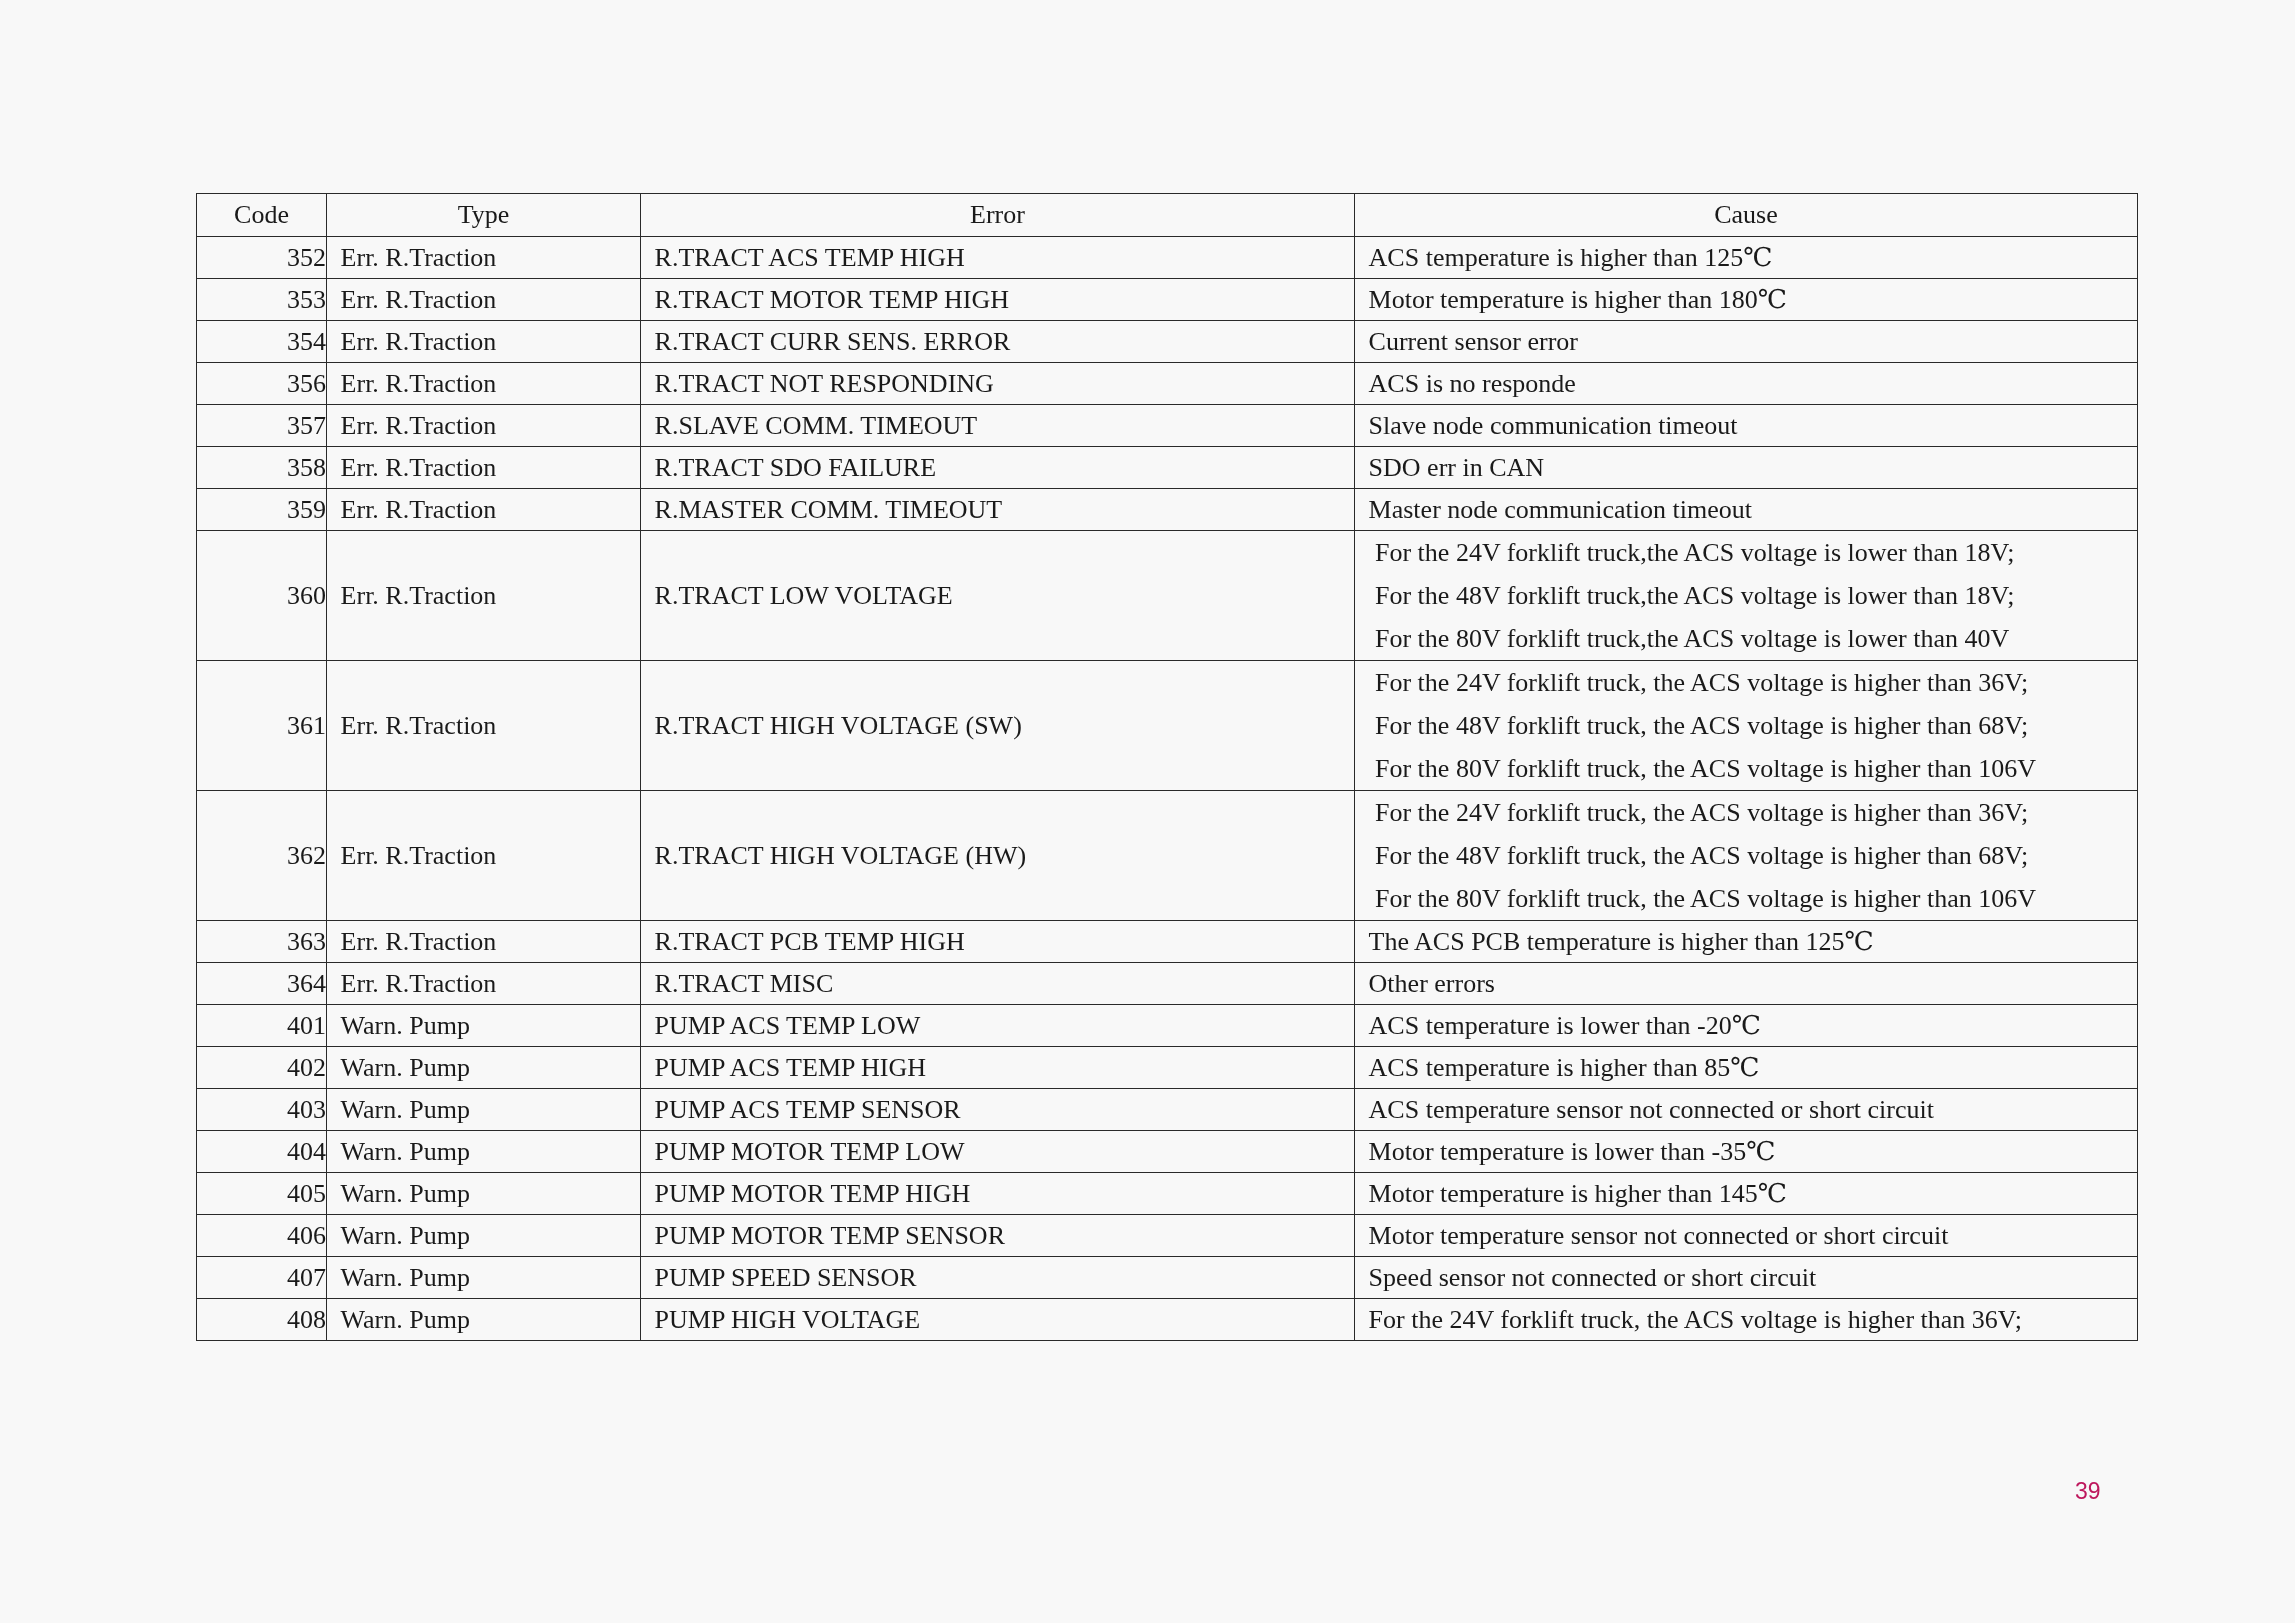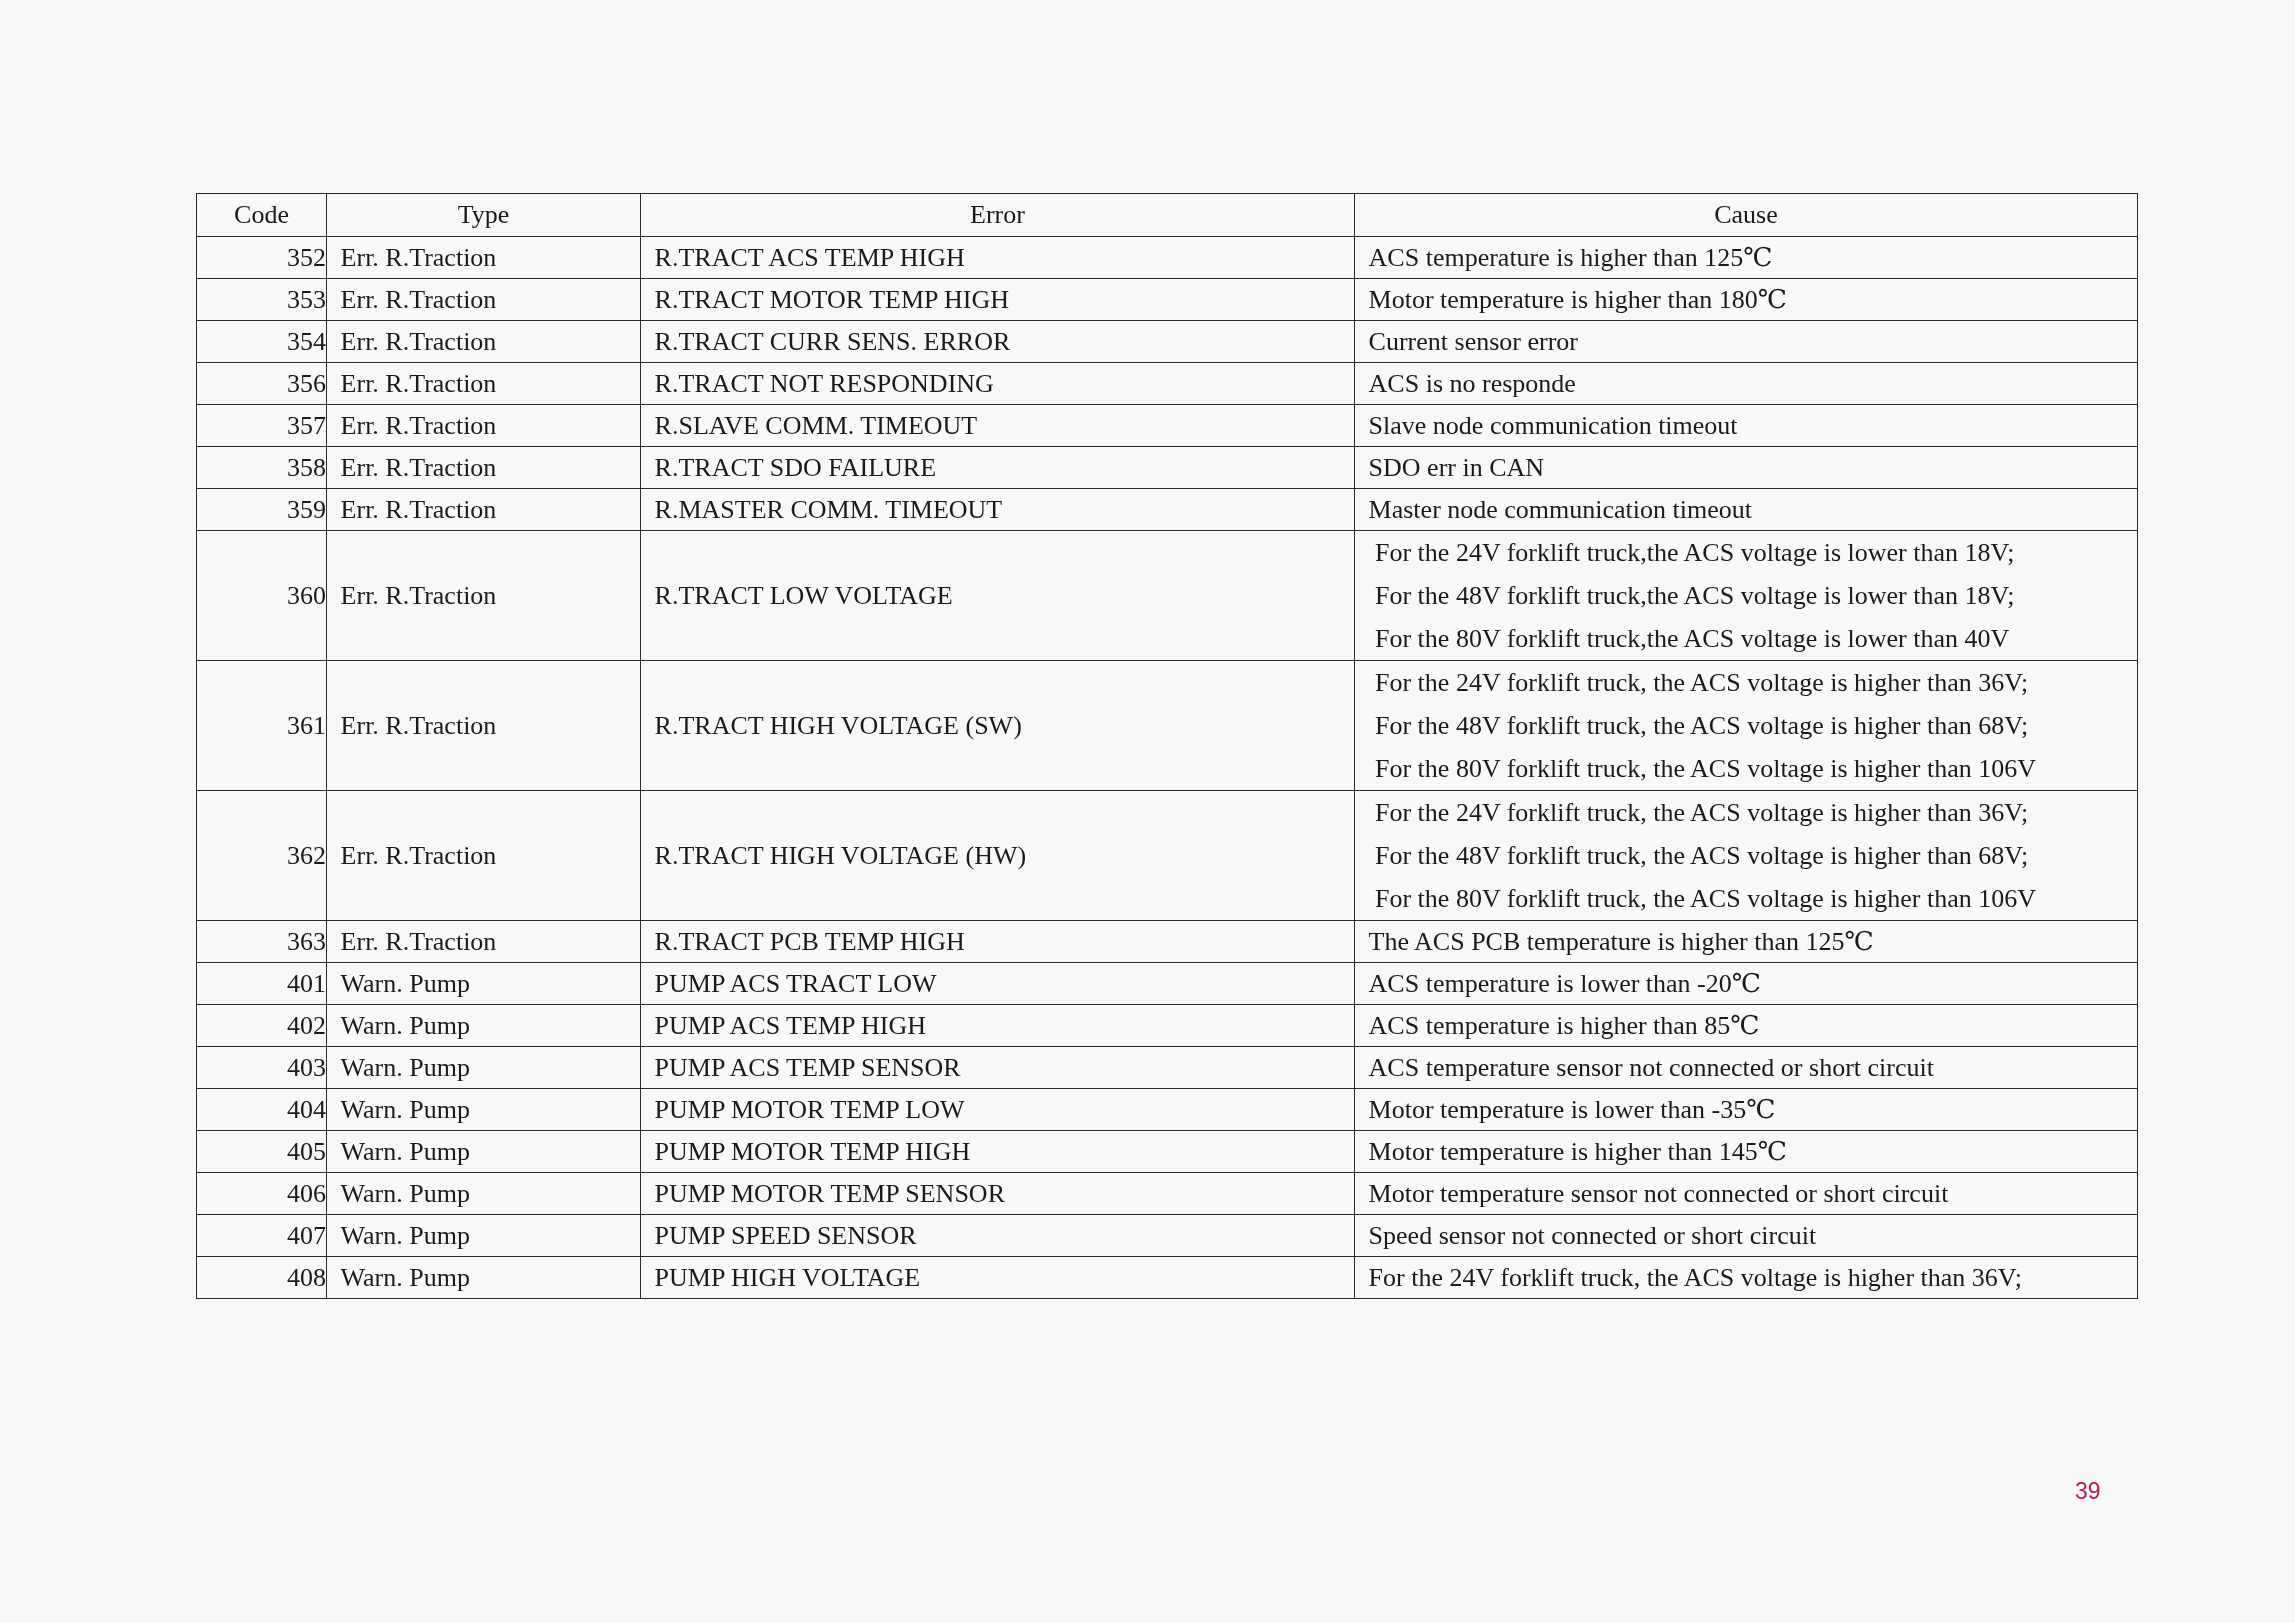--- a/index.html
+++ b/index.html
@@ -152,23 +152,31 @@
       </tr>
       <tr>
         <td class="code">363</td>
         <td>Err. R.Traction</td>
         <td>R.TRACT PCB TEMP HIGH</td>
         <td>
           <span class="cause-line">The ACS PCB temperature is higher than 125℃</span>
         </td>
       </tr>
       <tr>
+        <td class="code">364</td>
+        <td>Err. R.Traction</td>
+        <td>R.TRACT MISC</td>
+        <td>
+          <span class="cause-line">Other errors</span>
+        </td>
+      </tr>
+      <tr>
         <td class="code">401</td>
         <td>Warn. Pump</td>
-        <td>PUMP ACS TRACT LOW</td>
+        <td>PUMP ACS TEMP LOW</td>
         <td>
           <span class="cause-line">ACS temperature is lower than -20℃</span>
         </td>
       </tr>
       <tr>
         <td class="code">402</td>
         <td>Warn. Pump</td>
         <td>PUMP ACS TEMP HIGH</td>
         <td>
           <span class="cause-line">ACS temperature is higher than 85℃</span>

